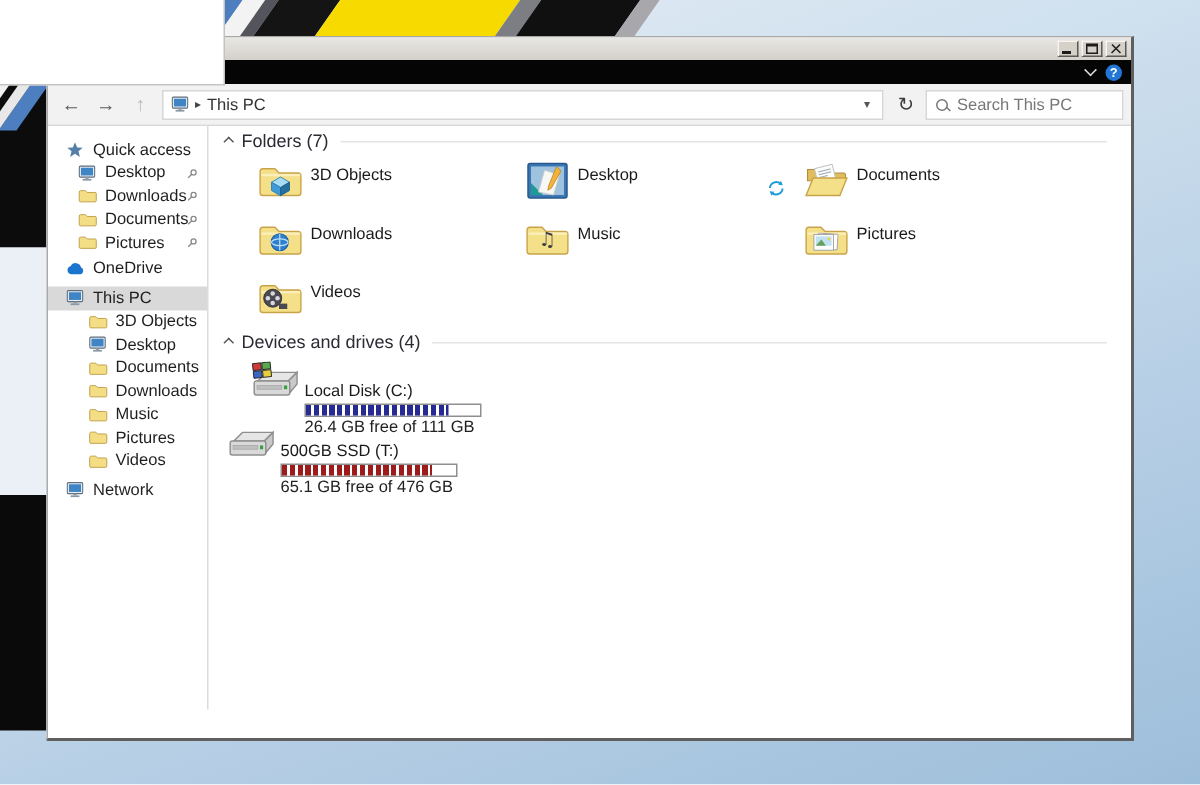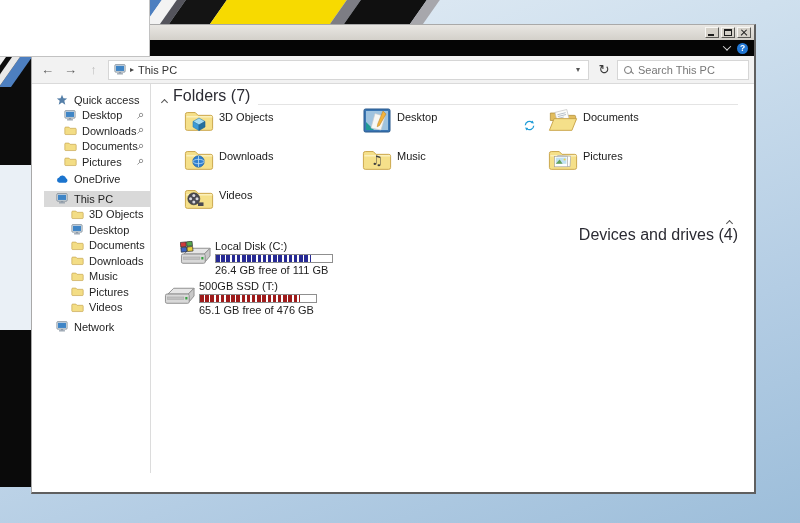--- a/index.html
+++ b/index.html
@@ -60,56 +60,56 @@
   .addr-drop { font-size:8px; color:#555; padding:0 3px; }
   .refresh-btn { width:22px; text-align:center; font-size:13px; color:#3c3c3c; }
   .searchbox { width:132px; height:20px; background:#fff; border:1px solid #d6d6d6; display:flex; align-items:center;
                padding:0 6px; gap:6px; }
   .mag { width:8px; height:8px; border:1.4px solid #777; border-radius:50%; position:relative; flex:none; }
   .mag::after { content:""; position:absolute; width:4px; height:1.4px; background:#777; right:-3px; bottom:-1px;
                 transform: rotate(45deg); }
   .searchbox input { border:none; outline:none; width:100%; font-size:11px; color:#444; background:transparent; }
   .searchbox input::placeholder { color:#777; opacity:1; }
 
-  .winbody { display:flex; height:389px;padding-left:12px; }
+  .winbody { display:flex; height:389px; }
   .sidebar { width:106px; padding-top:8px; font-size:11px; color:#1f1f1f; overflow:hidden; flex:none; }
   .side-item { height:15.5px; display:flex; align-items:center; gap:5px; padding-left:12px; position:relative; white-space:nowrap; }
   .side-item.lvl1 { padding-left:20px; }
   .side-item.lvl2 { padding-left:27px; }
   .side-item.selected { background:#d9d9d9; }
   .side-item.mt2 { margin-top:2px; } .side-item.mt4 { margin-top:4px; }
   .side-icon { width:13px; height:12px; flex:none; display:flex; align-items:center; }
   .pin { position:absolute; right:6px; top:4px; width:8px; height:8px; }
   .vsep { width:1px; background:#dcdcdc; flex:none; }
   .content { flex:1; position:relative; font-size:11px; overflow:hidden; }
 
-  .group-hdr { position:absolute; left:11px; right:16px; display:flex; align-items:flex-end; color:#2b2b33; font-size:16px; }
+  .group-hdr { position:absolute; left:11px; right:16px; display:flex; align-items:center; color:#2b2b33; font-size:12px; }
   .hdr-chev { width:5px; height:5px; border-left:1px solid #555; border-top:1px solid #555; transform:rotate(45deg);
               margin-right:6px; flex:none; }
   .hdr-line { flex:1; height:1px; background:#e4e4e4; margin-left:8px; }
-  .hdr-folders { top:3px; } .hdr-devices { top:137px;flex-direction:column; }
+  .hdr-folders { top:3px; } .hdr-devices { top:137px; }
 
   .tile { position:absolute; width:172px; height:36px; }
   .ticon { position:absolute; left:0; top:0; width:30px; height:30px; }
   .ticon svg.base { position:absolute; left:0; top:2px; }
   .tlabel { position:absolute; left:35px; top:5px; color:#1a1a1a; }
   .c1 { left:33px; } .c2 { left:211px; } .c3 { left:397px; }
   .r1 { top:22px; } .r2 { top:61px; } .r3 { top:100px; }
   .overlay { position:absolute; }
   .music-note { position:absolute; left:9px; top:8px; font-size:13px; color:#3f3f3f;
                 font-family:"DejaVu Sans", sans-serif; }
 
   .sync { position:absolute; left:373px; top:36px; width:11px; height:11px; }
 
   .dtile { position:absolute; width:190px; height:38px; }
   .d1 { left:29px; top:157px; } .d2 { left:213px; top:157px; } .d3 { left:13px; top:197px; }
   .dicon { position:absolute; left:0; top:3px; width:31px; height:24px; }
   .dflag { position:absolute; left:0px; top:-3px; width:14px; height:12px; }
   .dinfo { position:absolute; left:35px; top:0; width:150px; }
-  .dname { line-height:11px; color:#1a1a1a; }
+  .dname { line-height:11px; color:#1a1a1a;margin-top:15px; }
   .dbar { margin-top:2px; width:118px; height:9px; border:1px solid #8f8f8f; background:#fff; }
   .dbar-fill { height:100%; }
   .dfree { margin-top:2px; line-height:11px; color:#222; }
 
   .statusbar { height:18px; background:#e6e6e6; border-top:1px solid #cfcfcf; display:flex; align-items:center;
                padding:0 12px 0 12px; font-size:10.5px; color:#3a3a3a; }
   .status-views { margin-left:auto; display:flex; gap:3px; }
   .view-btn { width:14px; height:12px; position:relative; }
   .view-details { background: repeating-linear-gradient(#9a9a9a 0 1px, transparent 1px 3.5px);
                   background-size: 10px 10px; background-position: 2px 2px; background-repeat:no-repeat; }

